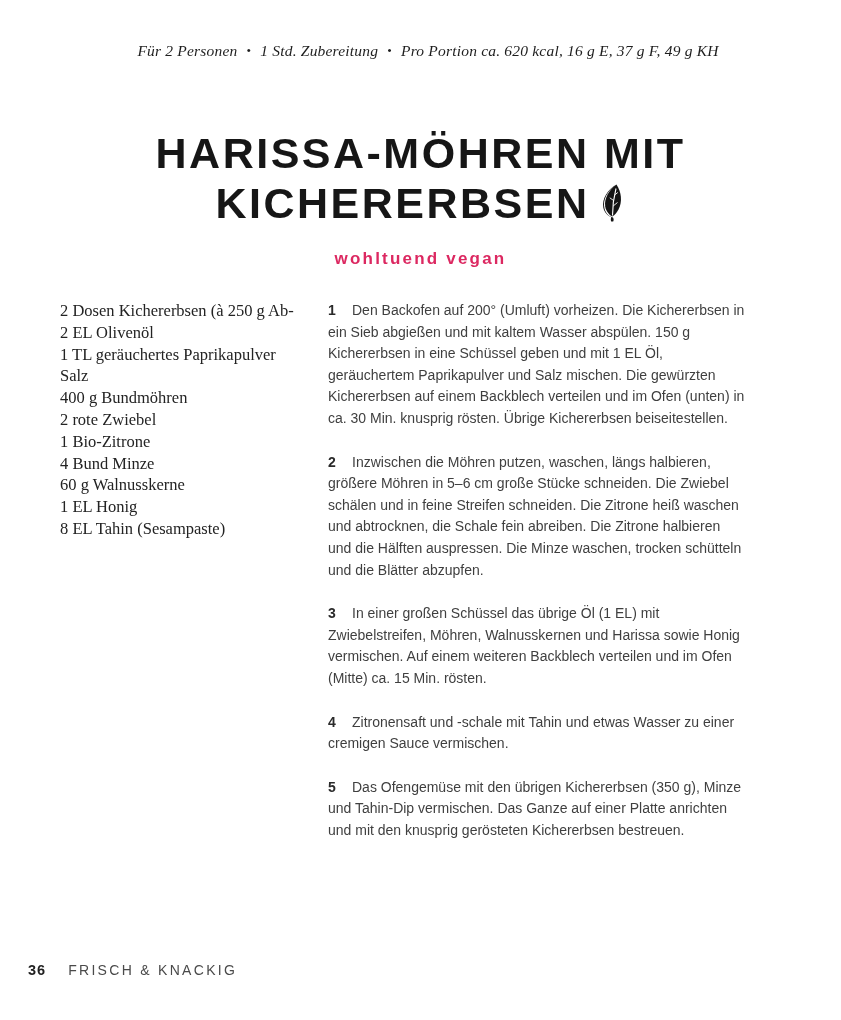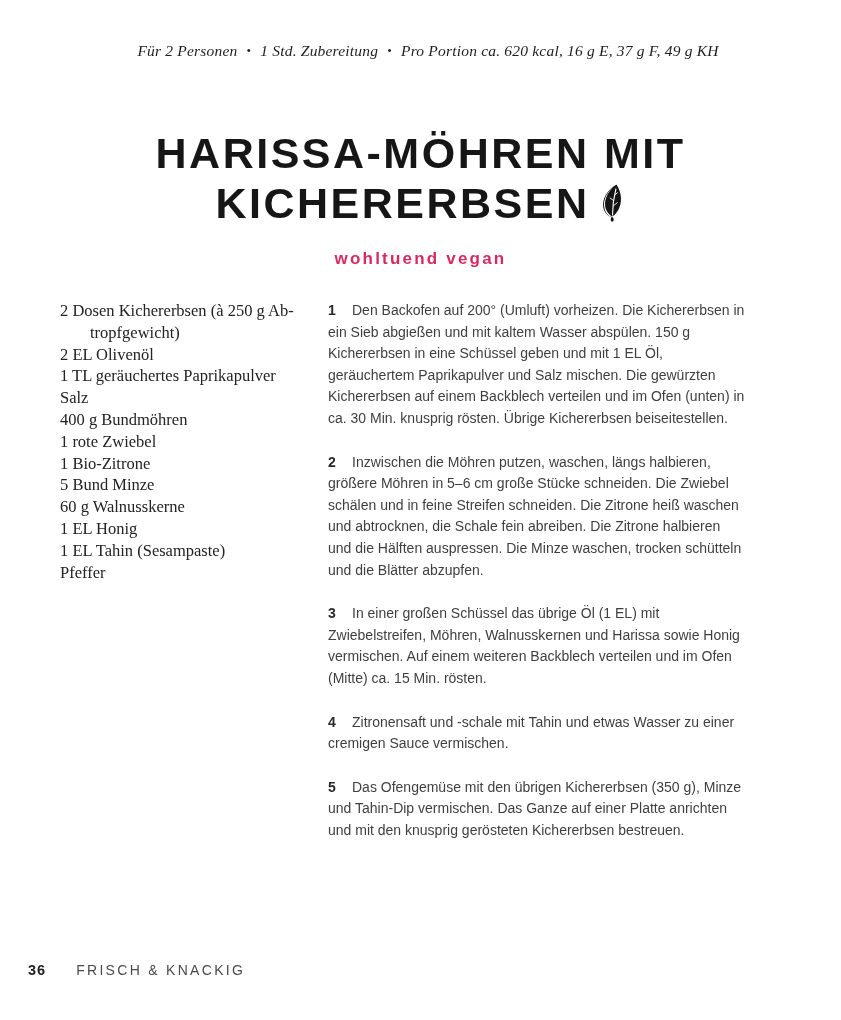--- a/index.html
+++ b/index.html
@@ -77,21 +77,21 @@
   }
   .footer {
     position: absolute;
     top: 962px; left: 28px;
     font-size: 14.5px;
     display: flex;
     align-items: baseline;
     justify-content: space-between;
   }
   .page-number { font-weight: 700; color: #1f1f1f; letter-spacing: 1px; }
-  .chapter { margin-left: 30px; letter-spacing: 2.3px; color: #4a4a4a; font-size: 14px; }
+  .chapter { margin-left: 22px; letter-spacing: 2.3px; color: #4a4a4a; font-size: 14px; }
 </style>
 </head>
 <body>
 
 <div class="meta-line">
   <span>Für 2 Personen</span><span class="sep">•</span><span>1 Std. Zubereitung</span><span class="sep">•</span><span>Pro Portion ca. 620 kcal, 16 g E, 37 g F, 49 g KH</span>
 </div>
 
 <h1 class="title-block">
   <span>HARISSA-MÖHREN MIT</span><br>
@@ -101,32 +101,30 @@
         <path d="M12.5 31.5 C12.5 24 13.5 14 16 4.5" stroke="#ffffff" stroke-width="1.1" fill="none"></path>
         <path d="M13.2 22 L17.5 18.5 M13.6 16.5 L9.8 13.8 M14.6 11 L17.8 8.5" stroke="#ffffff" stroke-width="0.9" fill="none"></path>
       </svg></span>
 </h1>
 
 <div class="tagline">wohltuend vegan</div>
 
 <div class="columns">
   <div class="ingredients">
     <div class="ingredient-line">2 Dosen Kichererbsen (à 250 g Ab-</div>
-    <div class="ingredient-line indent">tropfgewicht)</div>
     <div class="ingredient-line">2 EL Olivenöl</div>
     <div class="ingredient-line">1 TL geräuchertes Paprikapulver</div>
     <div class="ingredient-line">Salz</div>
     <div class="ingredient-line">400 g Bundmöhren</div>
-    <div class="ingredient-line">1 rote Zwiebel</div>
+    <div class="ingredient-line">2 rote Zwiebel</div>
     <div class="ingredient-line">1 Bio-Zitrone</div>
-    <div class="ingredient-line">5 Bund Minze</div>
+    <div class="ingredient-line">4 Bund Minze</div>
     <div class="ingredient-line">60 g Walnusskerne</div>
     <div class="ingredient-line">1 EL Honig</div>
-    <div class="ingredient-line">1 EL Tahin (Sesampaste)</div>
-    <div class="ingredient-line">Pfeffer</div>
+    <div class="ingredient-line">8 EL Tahin (Sesampaste)</div>
   </div>
 
   <div class="steps">
     <p class="step"><span class="num">1</span><span>Den Backofen auf 200° (Umluft) vorheizen. Die Kichererbsen in ein Sieb abgießen und mit kaltem Wasser abspülen. 150 g Kichererbsen in eine Schüssel geben und mit 1 EL Öl, geräuchertem Paprikapulver und Salz mischen. Die gewürzten Kichererbsen auf einem Backblech verteilen und im Ofen (unten) in ca. 30 Min. knusprig rösten. Übrige Kichererbsen beiseitestellen.</span></p>
     <p class="step"><span class="num">2</span><span>Inzwischen die Möhren putzen, waschen, längs halbieren, größere Möhren in 5–6 cm große Stücke schneiden. Die Zwiebel schälen und in feine Streifen schneiden. Die Zitrone heiß waschen und abtrocknen, die Schale fein abreiben. Die Zitrone halbieren und die Hälften auspressen. Die Minze waschen, trocken schütteln und die Blätter abzupfen.</span></p>
     <p class="step"><span class="num">3</span><span>In einer großen Schüssel das übrige Öl (1 EL) mit Zwiebelstreifen, Möhren, Walnusskernen und Harissa sowie Honig vermischen. Auf einem weiteren Backblech verteilen und im Ofen (Mitte) ca. 15 Min. rösten.</span></p>
     <p class="step"><span class="num">4</span><span>Zitronensaft und -schale mit Tahin und etwas Wasser zu einer cremigen Sauce vermischen.</span></p>
     <p class="step"><span class="num">5</span><span>Das Ofengemüse mit den übrigen Kichererbsen (350 g), Minze und Tahin-Dip vermischen. Das Ganze auf einer Platte anrichten und mit den knusprig gerösteten Kichererbsen bestreuen.</span></p>
   </div>
 </div>

